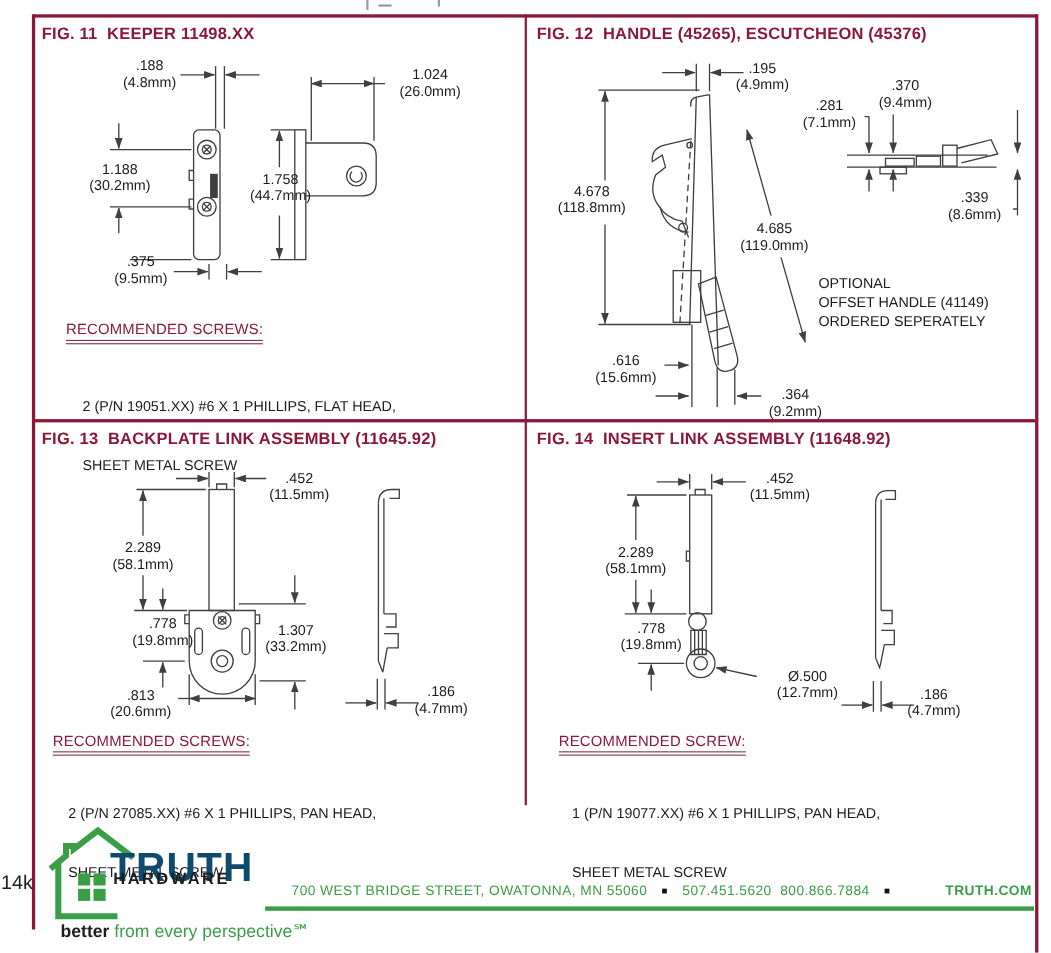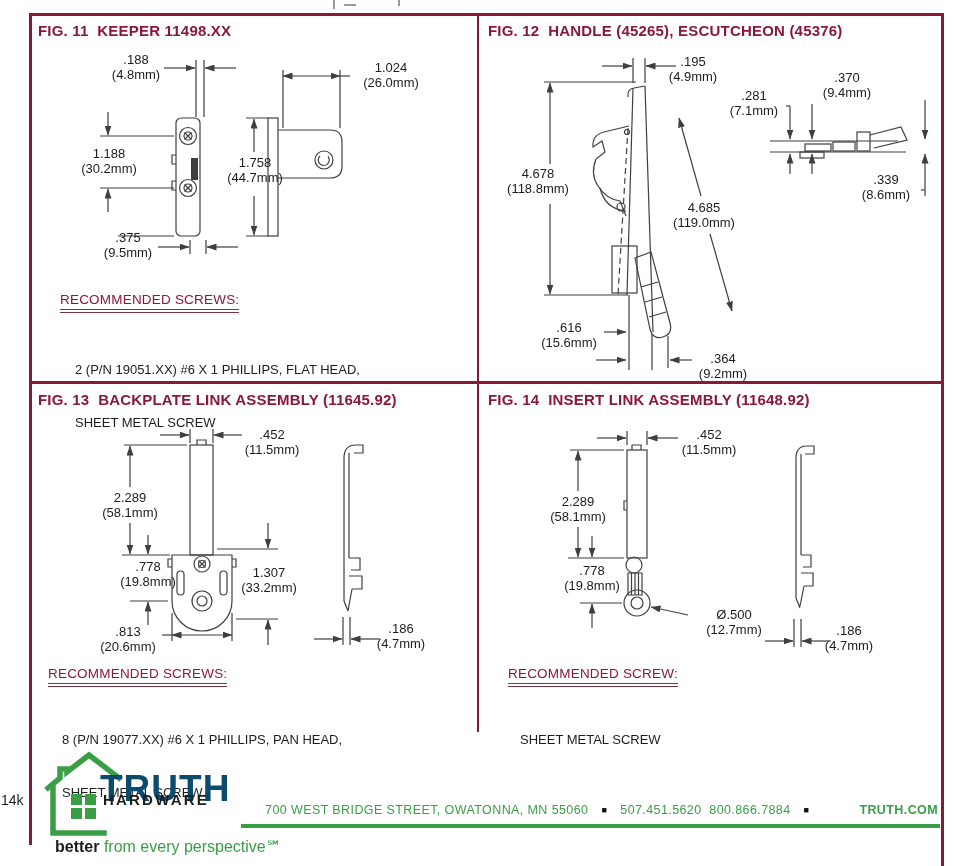--- a/index.html
+++ b/index.html
@@ -24,21 +24,21 @@
   
   .brand-name{position:absolute;left:100px;top:768px;font-size:37px;font-weight:bold;color:#0c4a6e;letter-spacing:1px;}
   .brand-sub{position:absolute;left:103px;top:791px;font-size:15px;font-weight:bold;color:#1d1d1b;letter-spacing:2.2px;}
   .tagline{position:absolute;left:55px;top:837px;font-size:16px;color:#1d1d1b;white-space:pre;}
   .tagline .green{color:var(--green);}
   .green-rule{position:absolute;left:241px;top:824px;width:699px;height:3.5px;background:var(--green);}
   .addr-row{position:absolute;left:270px;top:803px;width:668px;display:flex;justify-content:flex-end;align-items:center;gap:13px;font-size:12.5px;letter-spacing:.4px;color:var(--green);}
   .addr-row .sep{color:#111;font-size:9px;}
   .addr-row .site{font-weight:bold;margin-left:37px;}
   .addr-row span{white-space:pre;}
-  .side-code{position:absolute;left:1px;top:792px;font-size:14px;color:#1d1d1b;}
+  .side-code{position:absolute;left:1px;top:792px;font-size:18px;color:#1d1d1b;}
 </style>
 </head>
 <body>
 
 <svg id="arrow-defs" width="0" height="0" style="position:absolute" aria-hidden="true">
   <defs>
     <marker id="ah" viewBox="0 0 10 7" markerWidth="10" markerHeight="7" refX="9.5" refY="3.5" orient="auto" markerUnits="userSpaceOnUse">
       <path d="M0,0 L10,3.5 L0,7 Z"></path>
     </marker>
     <marker id="ahs" viewBox="0 0 10 7" markerWidth="10" markerHeight="7" refX="9.5" refY="3.5" orient="auto-start-reverse" markerUnits="userSpaceOnUse">
@@ -182,21 +182,21 @@
         <line x1="126" y1="318" x2="148" y2="318" marker-end="url(#ah)"></line>
         <line x1="118" y1="346" x2="148" y2="346" marker-end="url(#ah)"></line>
         <line x1="214" y1="346" x2="192" y2="346" marker-end="url(#ah)"></line>
         <line x1="190" y1="322" x2="190" y2="354"></line>
       </g>
     </svg>
     <div class="dim" style="left:182px;top:40px;width:66px">
       <div>.195</div>
       <div>(4.9mm)</div>
     </div>
-    <div class="dim" style="left:332px;top:56px;width:74px">
+    <div class="dim" style="left:308px;top:56px;width:74px">
       <div>.370</div>
       <div>(9.4mm)</div>
     </div>
     <div class="dim" style="left:244px;top:74px;width:64px">
       <div>.281</div>
       <div>(7.1mm)</div>
     </div>
     <div class="dim" style="left:24px;top:152px;width:72px">
       <div>4.678</div>
       <div>(118.8mm)</div>
@@ -209,20 +209,25 @@
       <div>.339</div>
       <div>(8.6mm)</div>
     </div>
     <div class="dim" style="left:56px;top:306px;width:70px">
       <div>.616</div>
       <div>(15.6mm)</div>
     </div>
     <div class="dim" style="left:208px;top:337px;width:74px">
       <div>.364</div>
       <div>(9.2mm)</div>
+    </div>
+    <div class="note" style="left:266px;top:236px;width:190px">
+      <div>OPTIONAL</div>
+      <div>OFFSET HANDLE (41149)</div>
+      <div>ORDERED SEPERATELY</div>
     </div>
   </section>
 
   <section class="quad" style="left:30px;top:383px;width:448px;height:367px">
     <h2 class="fig-title" style="left:8px;top:8px">FIG. 13  BACKPLATE LINK ASSEMBLY (11645.92)</h2>
     <svg class="draw" width="448" height="367" viewBox="0 0 448 367">
       <g class="ln">
 
         <rect x="160" y="62" width="23" height="110"></rect>
         <path d="M167,62 v-5 h9 v5"></path>
@@ -285,21 +290,21 @@
     <div class="dim" style="left:66px;top:241px;width:64px">
       <div>.813</div>
       <div>(20.6mm)</div>
     </div>
     <div class="dim" style="left:338px;top:238px;width:66px">
       <div>.186</div>
       <div>(4.7mm)</div>
     </div>
     <div class="screws-h" style="left:18px;top:283px">RECOMMENDED SCREWS:</div>
     <div class="screws-b" style="left:32px;top:313px">
-      <div>8 (P/N 19077.XX) #6 X 1 PHILLIPS, PAN HEAD,</div>
+      <div>2 (P/N 27085.XX) #6 X 1 PHILLIPS, PAN HEAD,</div>
       <div>SHEET METAL SCREW</div>
     </div>
   </section>
 
   <section class="quad" style="left:478px;top:383px;width:466px;height:367px">
     <h2 class="fig-title" style="left:10px;top:8px">FIG. 14  INSERT LINK ASSEMBLY (11648.92)</h2>
     <svg class="draw" width="466" height="367" viewBox="0 0 466 367">
       <g class="ln">
 
         <rect x="149" y="67" width="20" height="108"></rect>
@@ -349,20 +354,21 @@
     <div class="dim" style="left:212px;top:224px;width:88px">
       <div>Ø.500</div>
       <div>(12.7mm)</div>
     </div>
     <div class="dim" style="left:338px;top:240px;width:66px">
       <div>.186</div>
       <div>(4.7mm)</div>
     </div>
     <div class="screws-h" style="left:30px;top:283px">RECOMMENDED SCREW:</div>
     <div class="screws-b" style="left:42px;top:313px">
+      <div>1 (P/N 19077.XX) #6 X 1 PHILLIPS, PAN HEAD,</div>
       <div>SHEET METAL SCREW</div>
     </div>
   </section>
 
   <footer>
     <div class="side-code">14k</div>
 
     <svg width="86" height="96" viewBox="0 0 86 96" style="position:absolute;left:38px;top:746px">
       <g fill="none" stroke="var(--green)" stroke-width="5.5" stroke-linejoin="miter" stroke-linecap="square">
         <path d="M10,42 L22,32 L22,23 L29,23 L29,26 L51,9 L81,32"></path>

